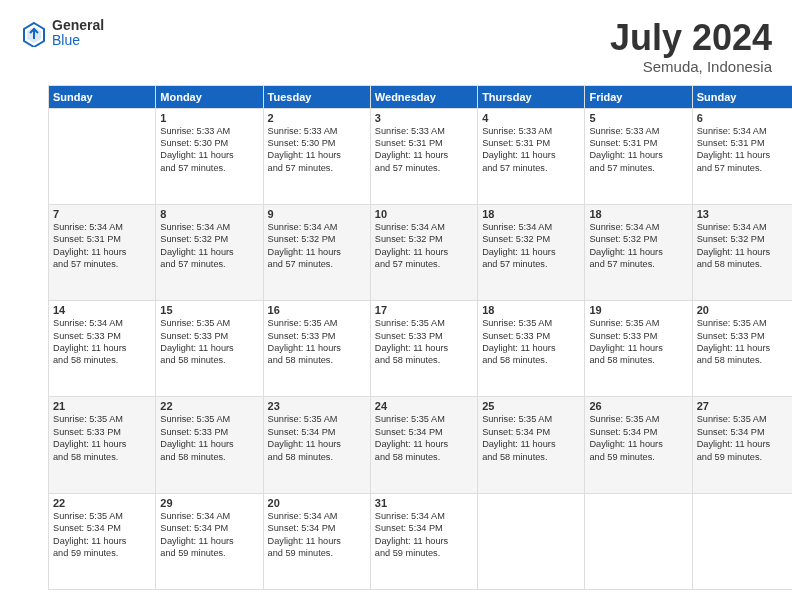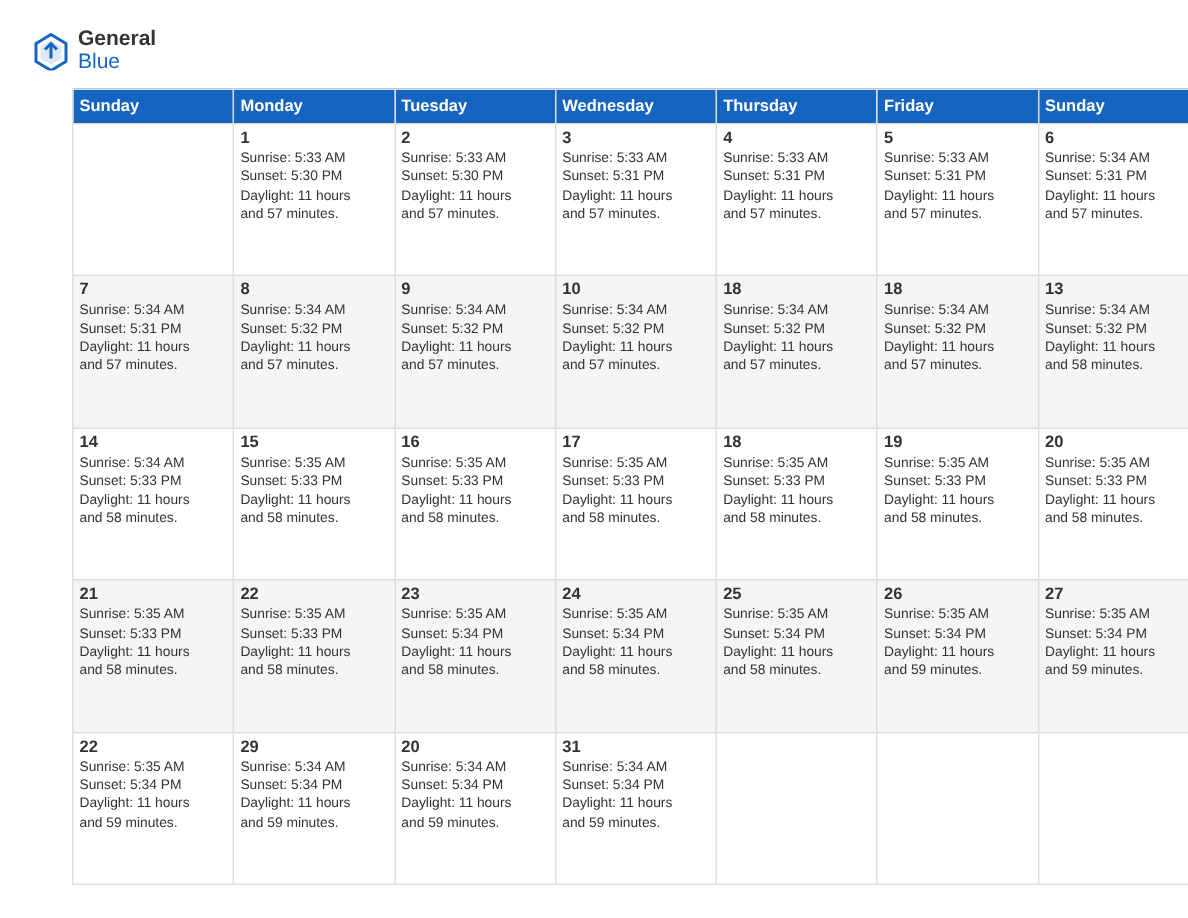--- a/index.html
+++ b/index.html
@@ -120,20 +120,24 @@
         <polygon points="14,4 24,10 24,22 14,28 4,22 4,10" fill="none" stroke="#1565c0" stroke-width="2"></polygon>
         <polygon points="14,8 21,12 21,20 14,24 7,20 7,12" fill="#1565c0" opacity="0.15"></polygon>
         <path d="M10,14 L14,10 L18,14" fill="none" stroke="#1565c0" stroke-width="2"></path>
         <path d="M14,10 L14,20" stroke="#1565c0" stroke-width="2"></path>
       </svg>
       <div class="logo-text">
         <span class="logo-general">General</span>
         <span class="logo-blue">Blue</span>
       </div>
     </div>
+    <div class="title-block">
+      <div class="month-title">July 2024</div>
+      <div class="subtitle">Semuda, Indonesia</div>
+    </div>
   </div>
 
   <table class="calendar">
     <thead>
       <tr>
         <th>Sunday</th>
         <th>Monday</th>
         <th>Tuesday</th>
         <th>Wednesday</th>
         <th>Thursday</th>

